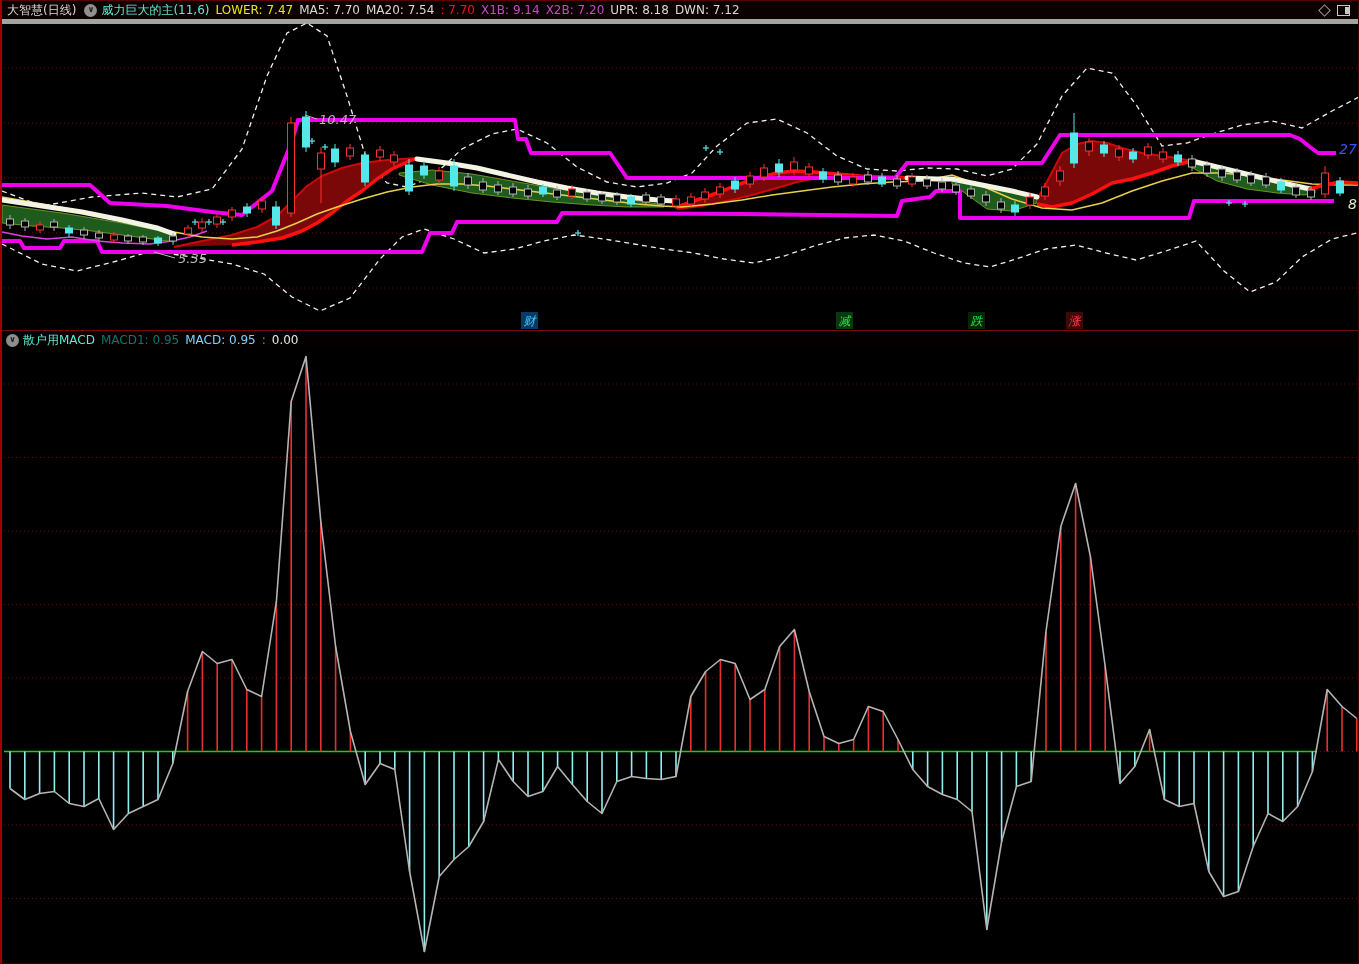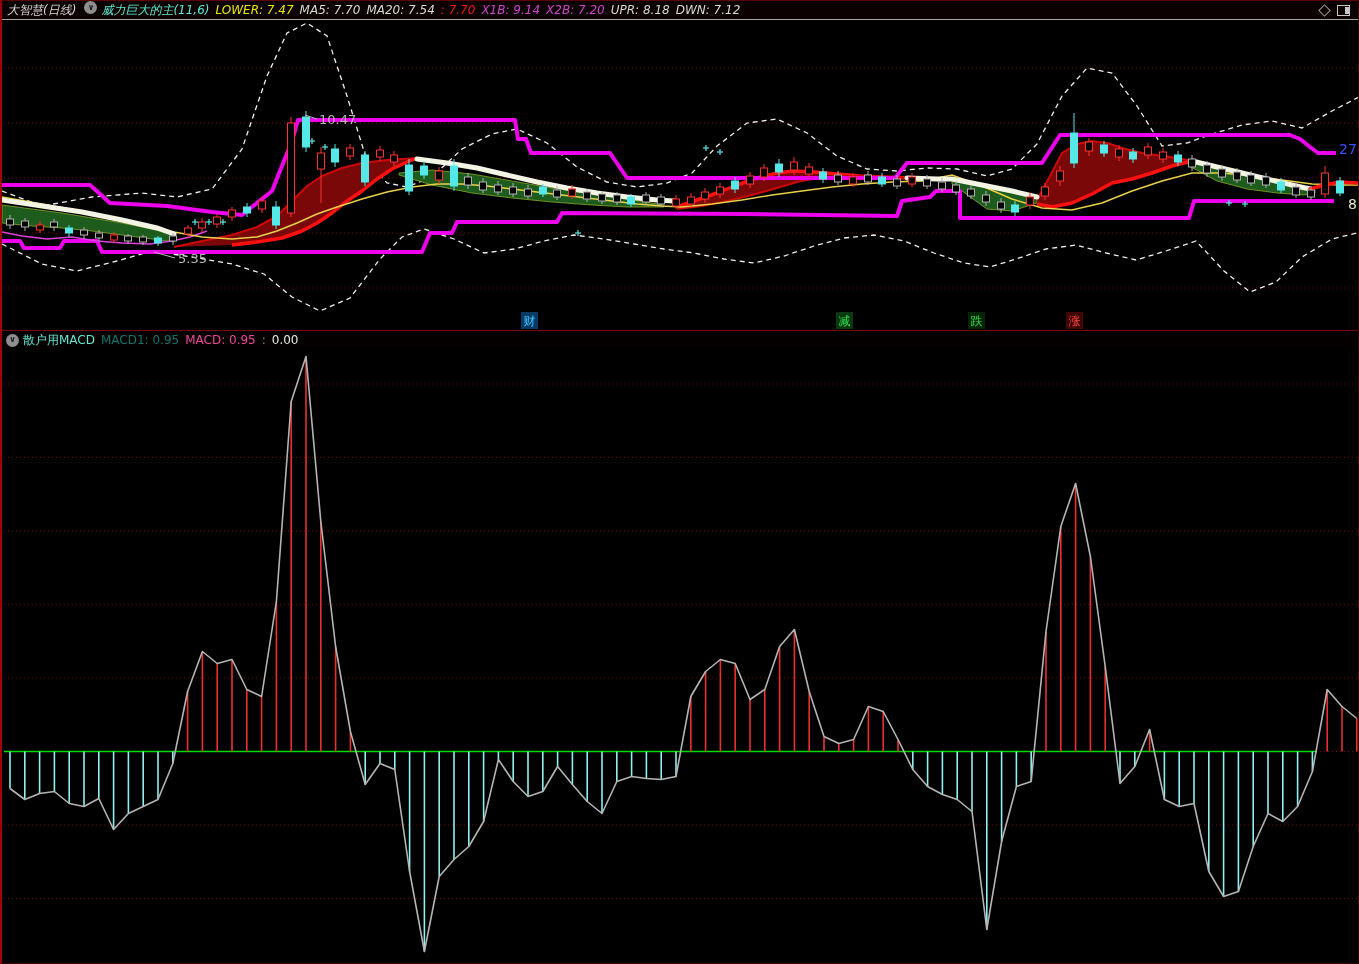--- a/index.html
+++ b/index.html
@@ -5,44 +5,44 @@
   html,body{margin:0;padding:0;background:#000;}
   .screen{
     position:relative;width:1359px;height:964px;background:#000;overflow:hidden;
     font-family:"DejaVu Sans","Liberation Sans",sans-serif;
     box-sizing:border-box;
     border-left:2px solid #a00000;border-top:1px solid #5a0000;
     border-right:1px solid #400000;border-bottom:1px solid #400000;
   }
   .titlebar{
     position:absolute;left:0;top:0;width:100%;height:18px;
-    background:#0b0101;border-bottom:1px solid #a3a3a3;
-    display:flex;white-space:nowrap;
-    font-size:12px;line-height:18px;font-style:italic;
+    background:#0b0101;border-bottom:5px solid #a3a3a3;
+    display:flex;align-items:center;white-space:nowrap;
+    font-size:12px;line-height:18px;
   }
   .subbar{
     position:absolute;left:0;top:329px;width:100%;height:18px;
     background:#050000;border-top:1px solid #7a0808;
     display:flex;align-items:center;white-space:nowrap;
     font-size:12px;line-height:18px;
   }
   .t-app{color:#d8d8d8;margin-left:5px;}
   .t-ind{color:#5eead4;margin-left:4px;}
   .hdr-val{margin-left:6px;}
   .circ{
     display:inline-flex;align-items:center;justify-content:center;
     width:13px;height:13px;border-radius:50%;background:#8f8f8f;
     margin-left:8px;flex:0 0 auto;cursor:pointer;
   }
   .circ .chev{color:#1a1a1a;font-size:8px;line-height:8px;font-weight:bold;}
   .t-icons{margin-left:auto;margin-right:8px;display:flex;align-items:center;gap:8px;}
   .diamond-icon{width:7px;height:7px;border:1px solid #9a9a9a;transform:rotate(45deg);display:inline-block;}
   .win-icon{width:11px;height:9px;border:1px solid #c8c8c8;display:inline-flex;align-items:center;justify-content:flex-end;}
   .win-icon i{display:block;width:4px;height:7px;background:#c8c8c8;margin-right:0.5px;}
-  .chartbox{position:absolute;left:0;width:100%;}
+  .chartbox{position:absolute;left:0;width:100%;font-style:italic;}
   svg{display:block;}
 </style>
 </head>
 <body>
 
 <div class="screen">
 
   <div class="titlebar">
     <span class="t-app">大智慧(日线)</span>
     <span class="circ">
@@ -306,21 +306,21 @@
         <rect x="1064" y="311" width="17" height="17" fill="#400808"></rect>
         <text x="1072.5" y="324" fill="#ff4040" font-size="12" text-anchor="middle" font-family="&quot;DejaVu Sans&quot;,sans-serif">涨</text>
       </svg>
   </div>
 
   <div class="subbar">
     <span class="circ" style="margin-left:4px">
         <span class="chev">∨</span>
       </span>
     <span class="t-ind">散户用MACD</span>
-    <span id="macdValues"><span class="hdr-val" style="color: #0f766e;">MACD1: 0.95</span><span class="hdr-val" style="color: #ec4899;">MACD: 0.95</span><span class="hdr-val" style="color: rgb(138, 138, 138);">:</span><span class="hdr-val" style="color: #e5e5e5;">0.00</span></span>
+    <span id="macdValues"><span class="hdr-val" style="color: #0f766e;">MACD1: 0.95</span><span class="hdr-val" style="color: #7dd3fc;">MACD: 0.95</span><span class="hdr-val" style="color: rgb(138, 138, 138);">:</span><span class="hdr-val" style="color: #e5e5e5;">0.00</span></span>
   </div>
 
   <div class="chartbox" style="top:348px;height:616px;">
     <svg id="macdChart" width="1359" height="616" viewBox="0 348 1359 616" preserveAspectRatio="none">
         <line x1="2" y1="383" x2="1357" y2="383" stroke="#7c0404" stroke-width="1" stroke-dasharray="1 3"></line>
         <line x1="2" y1="456.5" x2="1357" y2="456.5" stroke="#7c0404" stroke-width="1" stroke-dasharray="1 3"></line>
         <line x1="2" y1="530" x2="1357" y2="530" stroke="#7c0404" stroke-width="1" stroke-dasharray="1 3"></line>
         <line x1="2" y1="603.5" x2="1357" y2="603.5" stroke="#7c0404" stroke-width="1" stroke-dasharray="1 3"></line>
         <line x1="2" y1="677" x2="1357" y2="677" stroke="#7c0404" stroke-width="1" stroke-dasharray="1 3"></line>
         <line x1="2" y1="824" x2="1357" y2="824" stroke="#7c0404" stroke-width="1" stroke-dasharray="1 3"></line>

